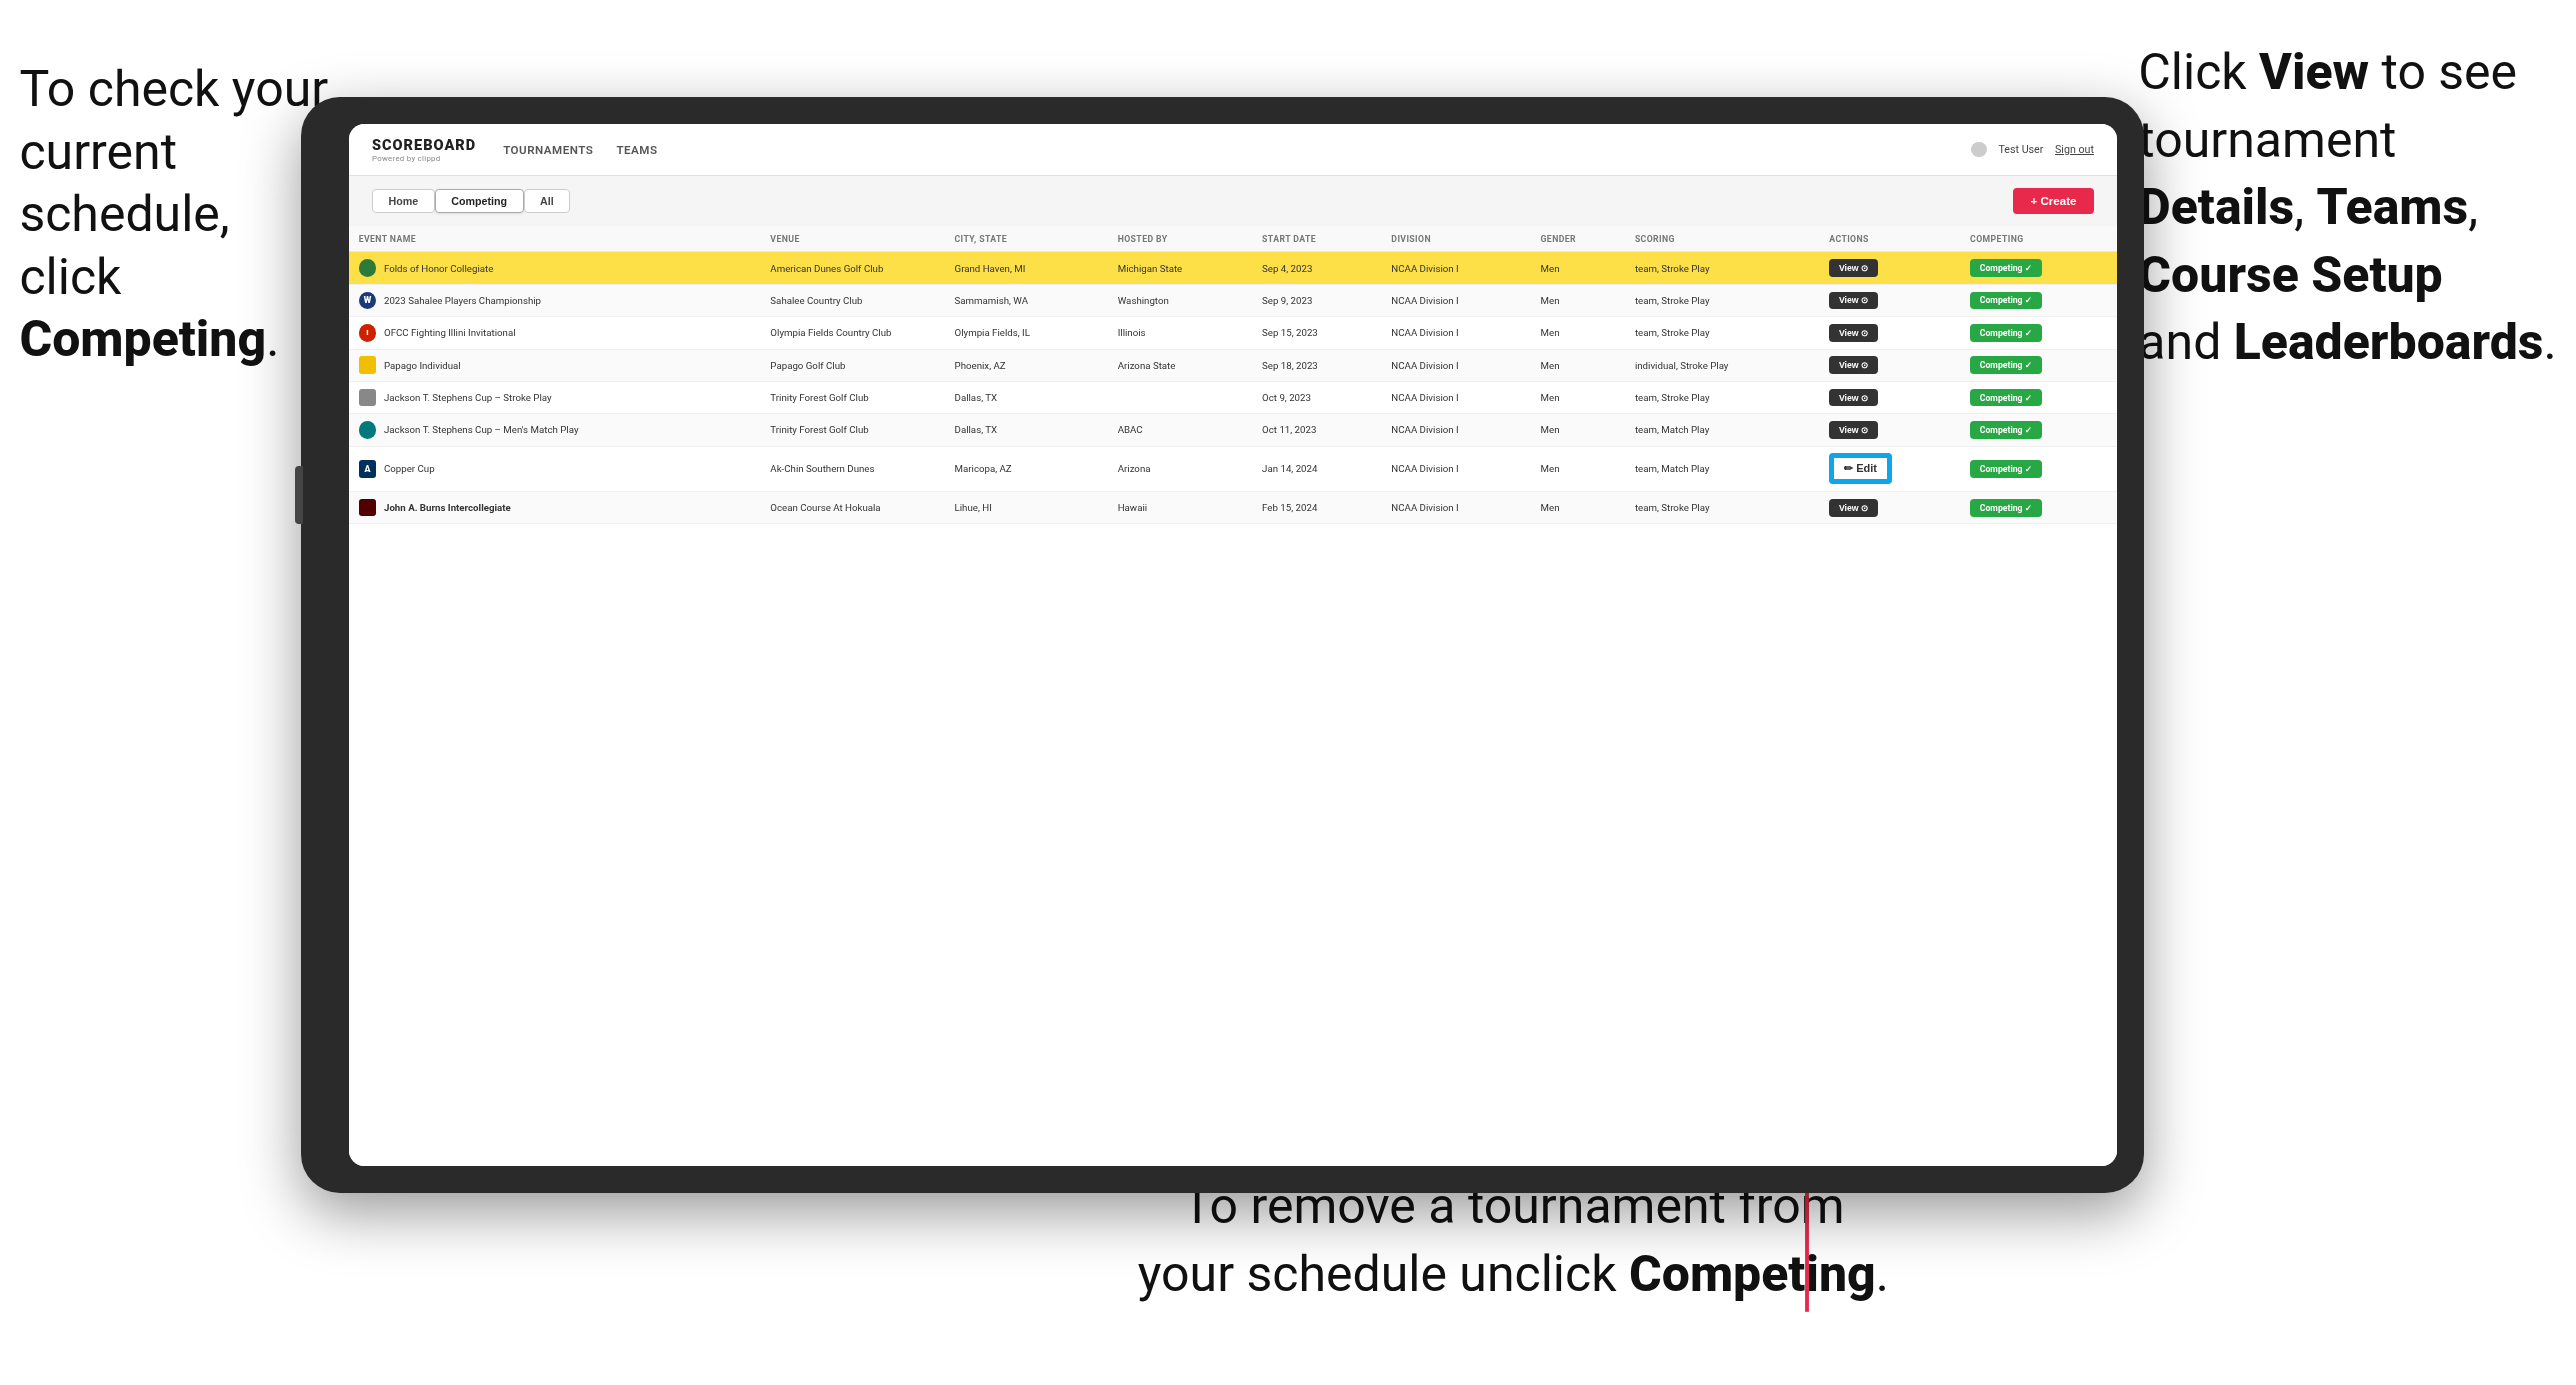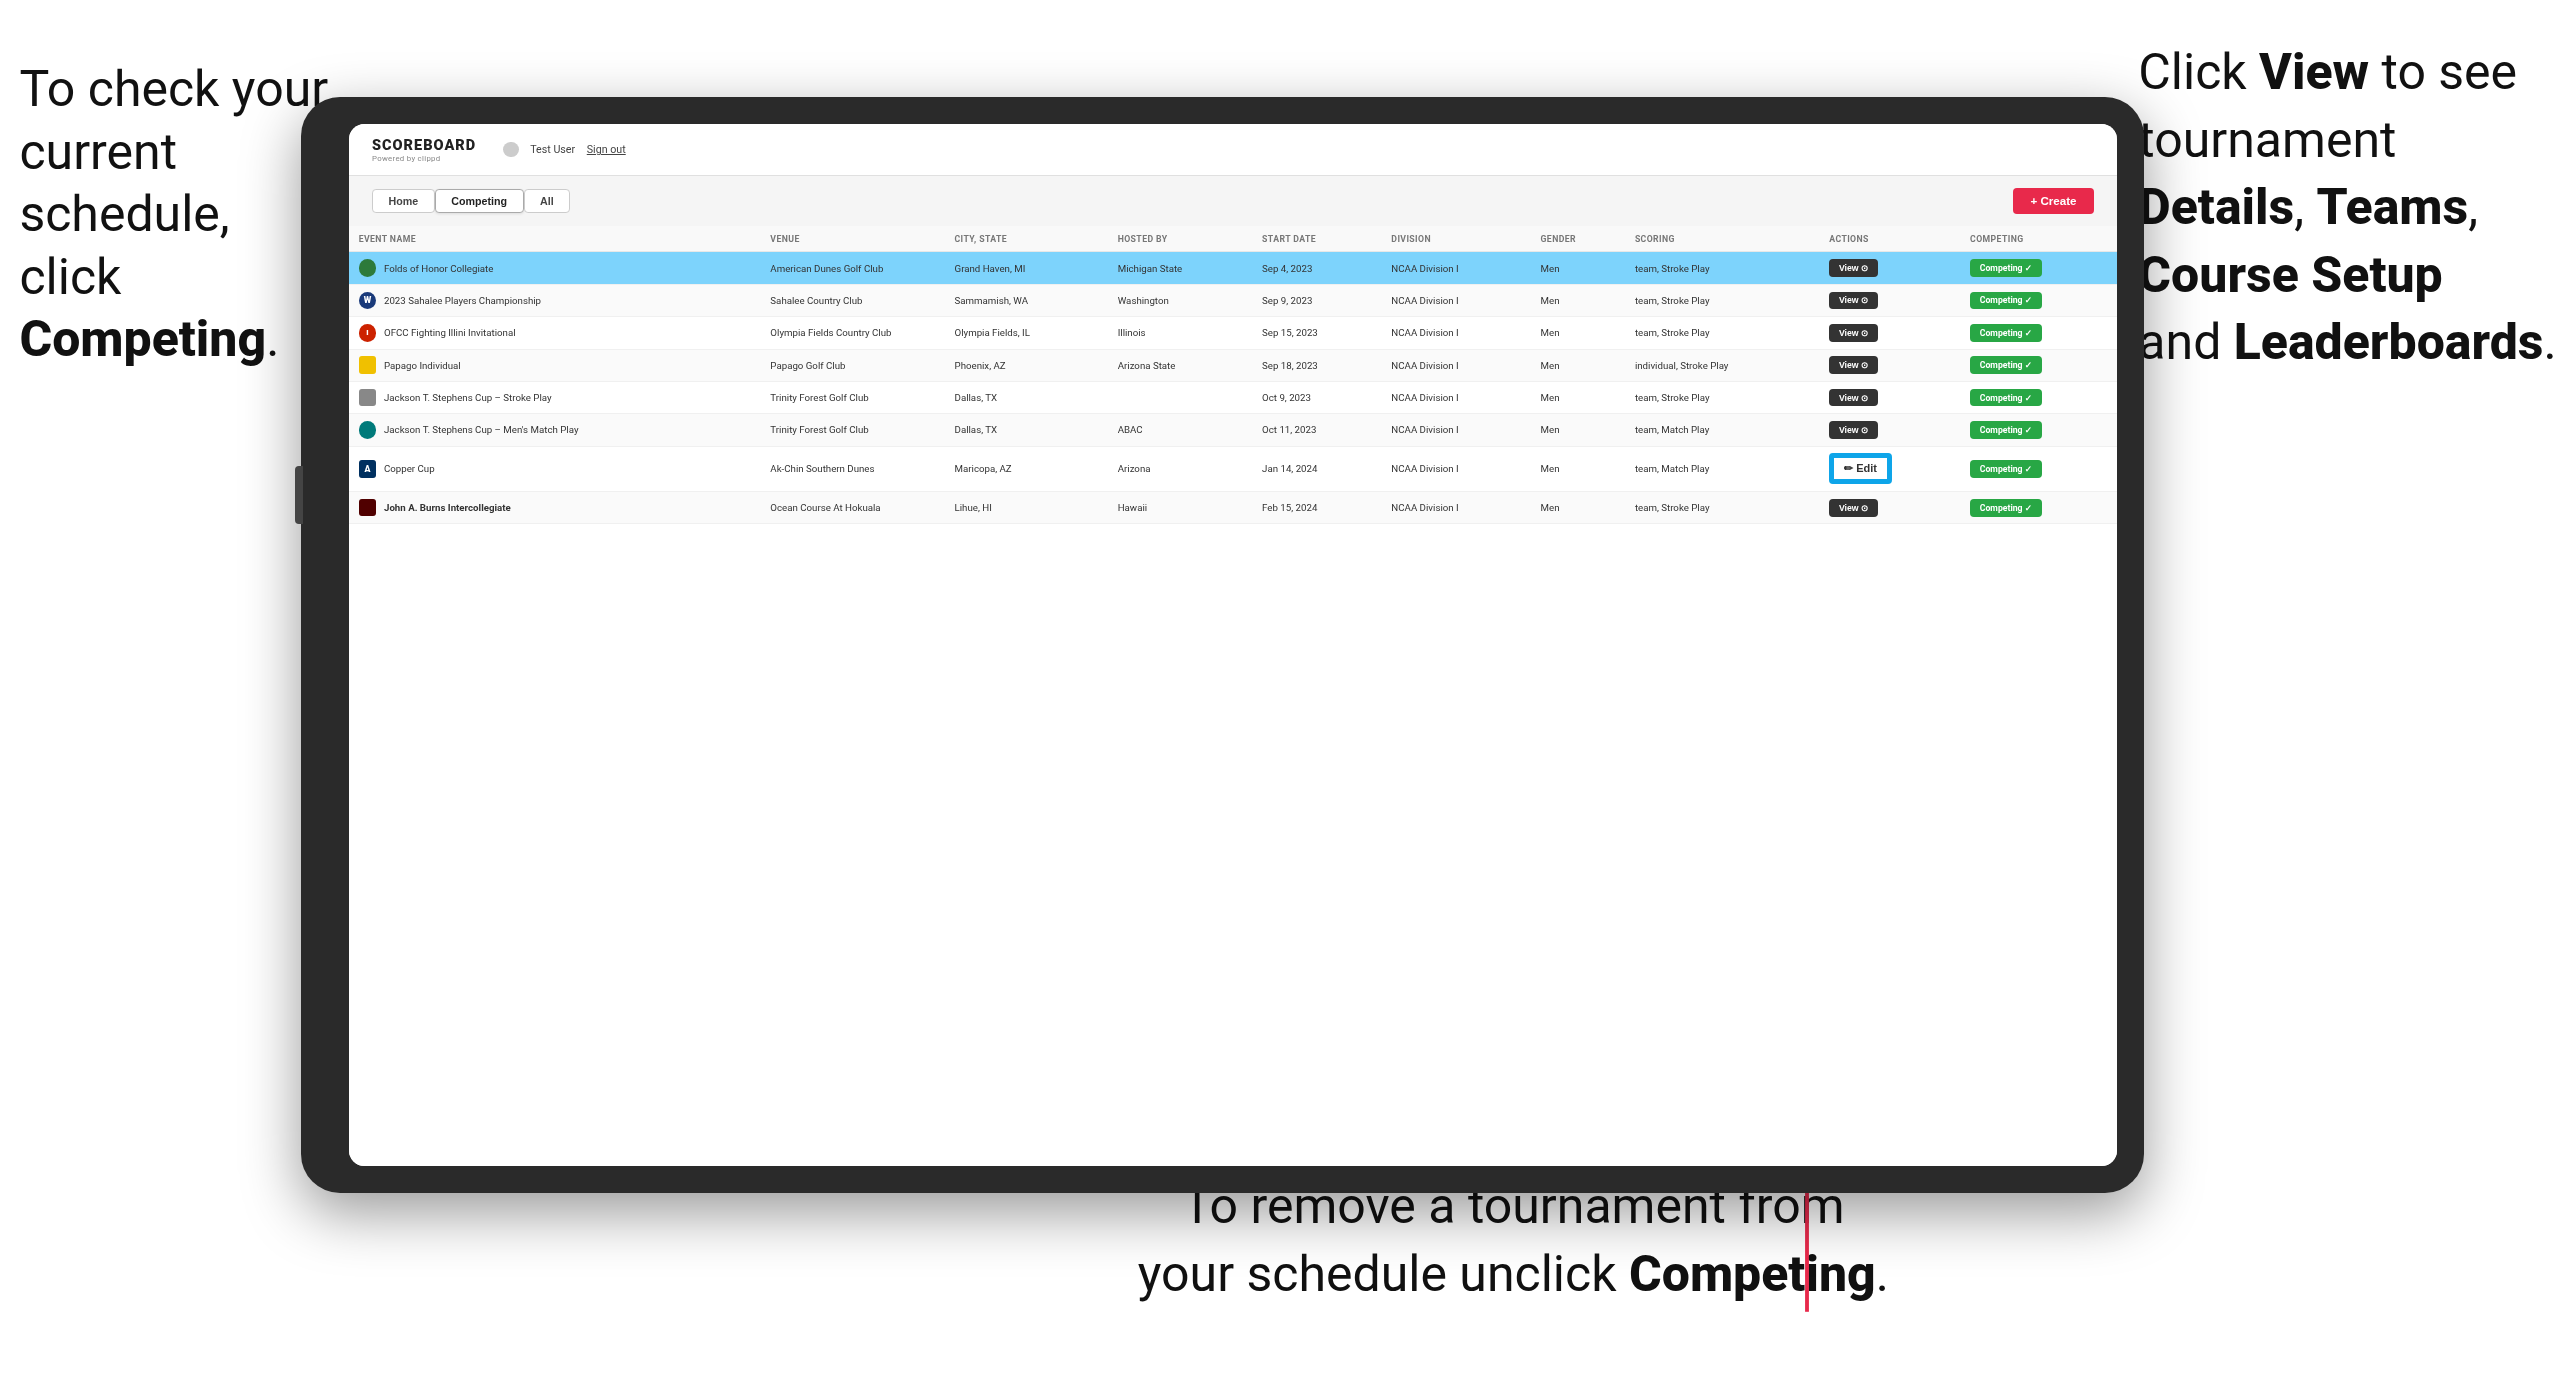--- a/index.html
+++ b/index.html
@@ -349,20 +349,24 @@
 
 <div class="tablet-frame">
   <div class="tablet-side-btn"></div>
 
   <div class="tablet-screen">
 
     <div class="nav-bar">
       <div class="scoreboard-logo">
         <span class="logo-text">SCOREBOARD</span>
         <span class="powered-by">Powered by clippd</span>
+      </div>
+      <div class="nav-links">
+        <a class="nav-link">TOURNAMENTS</a>
+        <a class="nav-link">TEAMS</a>
       </div>
       <div class="nav-right">
         <div class="nav-icon"></div>
         <span class="nav-user">Test User</span>
         <span class="nav-signout">Sign out</span>
       </div>
     </div>
 
     <div class="filter-bar">
       <div class="filter-tabs">
@@ -383,21 +387,21 @@
             <th>HOSTED BY</th>
             <th>START DATE</th>
             <th>DIVISION</th>
             <th>GENDER</th>
             <th>SCORING</th>
             <th>ACTIONS</th>
             <th>COMPETING</th>
           </tr>
         </thead>
         <tbody id="table-body">
-        <tr style="background: #7dd3fc;">
+        <tr style="background: #fde047;">
     <td>
       <div class="event-name-cell">
         <div style="width:17.5px;height:17.5px;background:#2d7a3a;border-radius:50%;display:inline-flex;align-items:center;justify-content:center;color:#fff;font-size:7.8px;font-weight:900;flex-shrink:0;"></div>
         <span style="font-size:9.7px;">Folds of Honor Collegiate</span>
       </div>
     </td>
     <td style="max-width:107px;">American Dunes Golf Club</td>
     <td>Grand Haven, MI</td>
     <td>Michigan State</td>
     <td>Sep 4, 2023</td>

